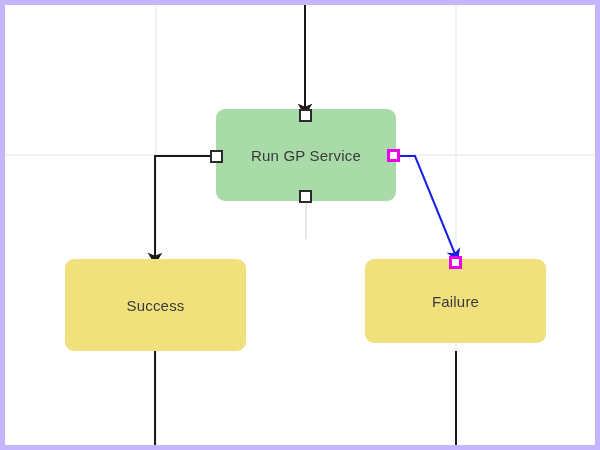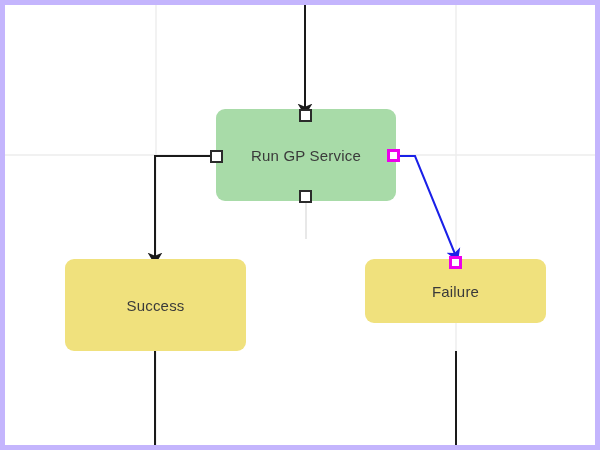--- a/index.html
+++ b/index.html
@@ -98,21 +98,21 @@
 
   <div id="node-layer">
     <div class="node node-green" style="left:211px; top:104px; width:180px; height:92px;">
       <span>Run GP Service</span>
     </div>
 
     <div class="node node-yellow" style="left:60px; top:254px; width:181px; height:92px;">
       <span>Success</span>
     </div>
 
-    <div class="node node-yellow" style="left:360px; top:254px; width:181px; height:64px;">
+    <div class="node node-yellow" style="left:360px; top:254px; width:181px; height:84px;">
       <span>Failure</span>
     </div>
   </div>
 
   <div id="port-layer">
     <div class="port port-default" style="left:294px; top:104px;"></div>
     <div class="port port-default" style="left:205px; top:145px;"></div>
     <div class="port port-default" style="left:294px; top:185px;"></div>
     <div class="port port-selected" style="left:382px; top:144px;"></div>
     <div class="port port-selected" style="left:444px; top:251px;"></div>

